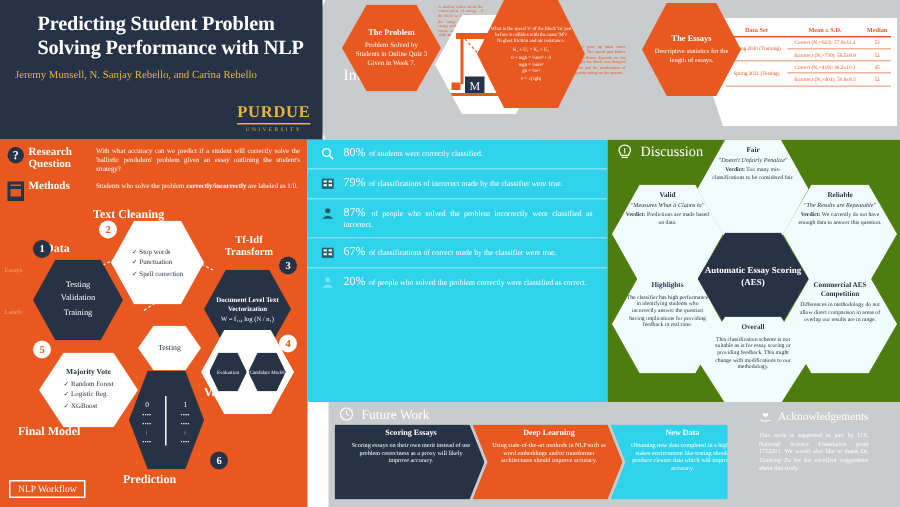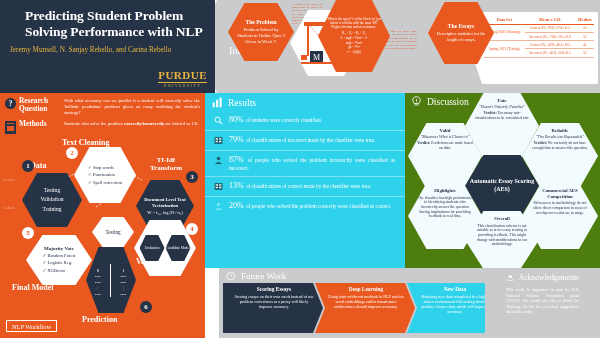--- a/index.html
+++ b/index.html
@@ -434,28 +434,20 @@
           <div style="font-size:3px;color:#fff;line-height:2;letter-spacing:0.4px">▪▪▪▪<br>▪▪▪▪<br>⋮<br>▪▪▪▪</div>
         </div>
       </div>
 
     </div>
 
     <div class="nlp-badge">NLP Workflow</div>
   </div>
 
   <div class="results">
-    <div class="res-head">
-      <svg width="11" height="11" viewBox="0 0 16 16">
-        <rect x="1" y="8" width="3" height="7" class="icon-w"></rect>
-        <rect x="6" y="4" width="3" height="11" class="icon-w"></rect>
-        <rect x="11" y="1" width="3" height="14" class="icon-w"></rect>
-      </svg>
-      <span class="tx">Results</span>
-    </div>
 
     <div class="res-item">
       <div class="res-ico">
         <svg width="9" height="9" viewBox="0 0 16 16">
             <circle cx="6.5" cy="6.5" r="4.6" fill="none" stroke="#fff" stroke-width="1.6"></circle>
             <line x1="10" y1="10" x2="14.5" y2="14.5" stroke="#fff" stroke-width="1.8"></line>
           </svg>
       </div>
       <div class="res-txt"><span class="pct">80%</span><span> of students were correctly classified.</span></div>
     </div>
@@ -486,21 +478,21 @@
     <div class="res-item">
       <div class="res-ico">
         <svg width="9" height="9" viewBox="0 0 16 16">
             <rect x="1" y="2" width="14" height="12" fill="#1d5f6d"></rect>
             <rect x="3" y="4" width="4" height="2.5" fill="#fff"></rect>
             <rect x="9" y="4" width="4" height="2.5" fill="#fff"></rect>
             <rect x="3" y="8.5" width="4" height="2.5" fill="#fff"></rect>
             <rect x="9" y="8.5" width="4" height="2.5" fill="#fff"></rect>
           </svg>
       </div>
-      <div class="res-txt"><span class="pct">13%</span><span> of classifications of correct made by the classifier were true.</span></div>
+      <div class="res-txt"><span class="pct">67%</span><span> of classifications of correct made by the classifier were true.</span></div>
     </div>
 
     <div class="res-item">
       <div class="res-ico">
         <svg width="9" height="9" viewBox="0 0 16 16">
             <circle cx="8" cy="4.5" r="3" fill="#7de4f5"></circle>
             <path d="M1.5 14 Q8 7 14.5 14 Z" fill="#7de4f5"></path>
           </svg>
       </div>
       <div class="res-txt"><span class="pct">20%</span><span> of people who solved the problem correctly were classified as correct.</span></div>

